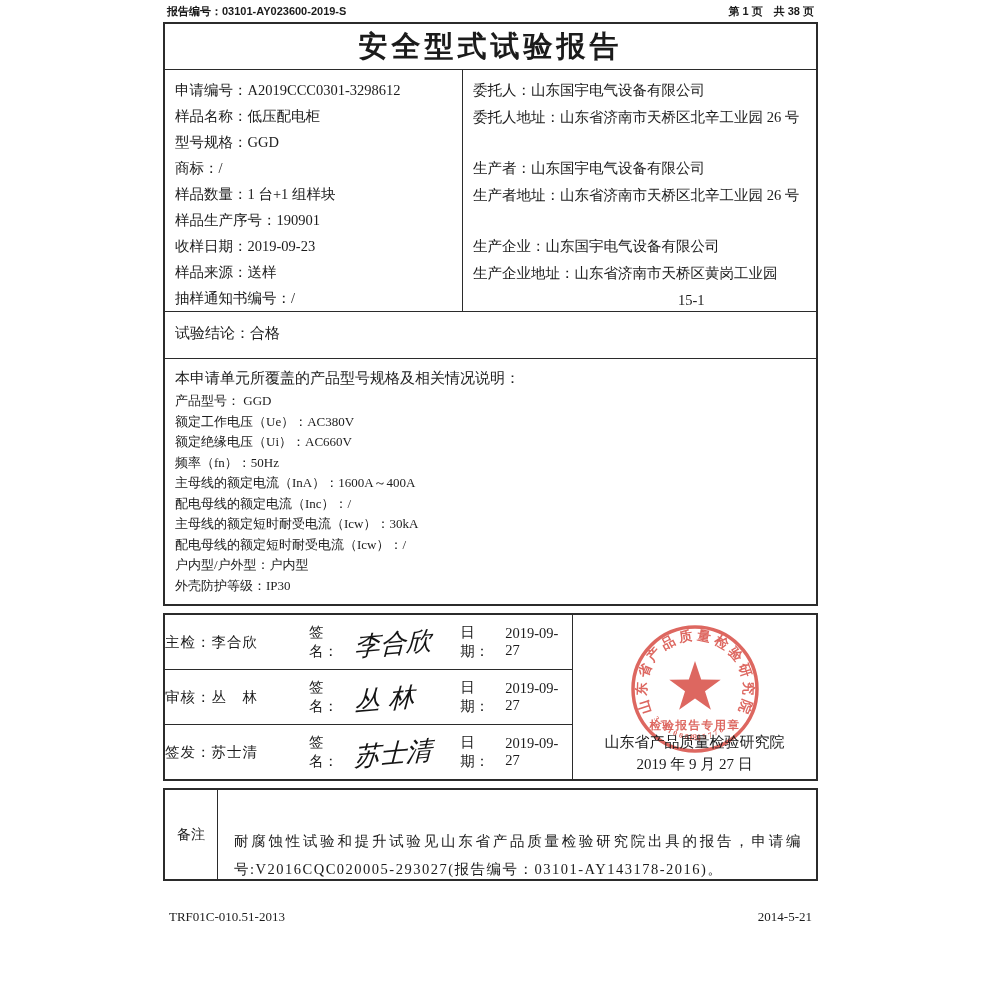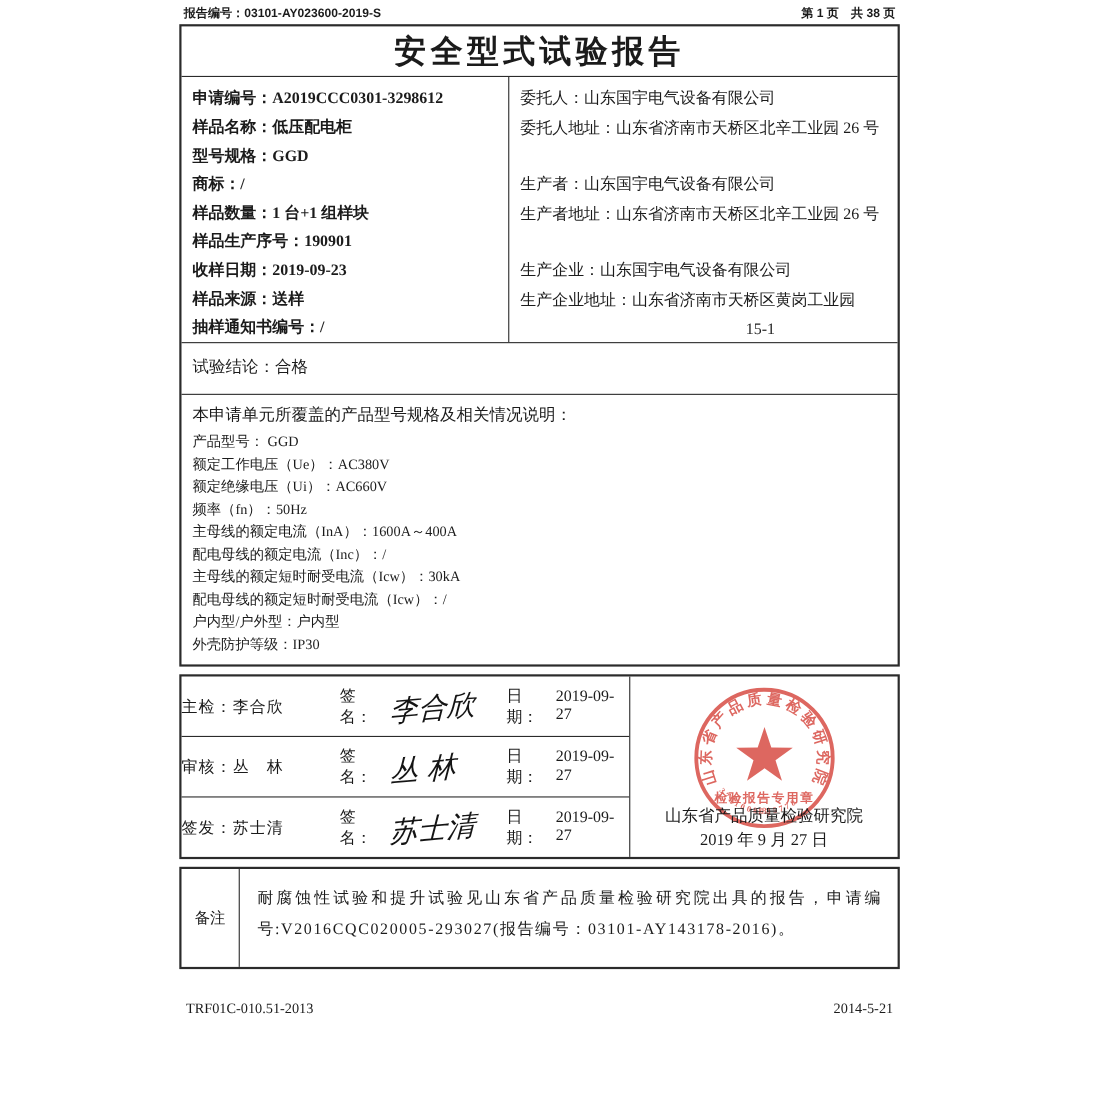--- a/index.html
+++ b/index.html
@@ -13,21 +13,21 @@
   .doc-header{display:flex;justify-content:space-between;align-items:flex-start;
     font-family:"Liberation Sans","DejaVu Sans",sans-serif;
     font-weight:bold;font-size:11px;padding:0 4px 3px 4px;}
   
   .t1{border:2px solid #2b2b2b;box-sizing:border-box;}
   .cell{box-sizing:border-box;}
   .title-box{height:46px;border-bottom:1px solid #2b2b2b;display:flex;align-items:center;justify-content:center;
     font-size:29px;font-weight:bold;letter-spacing:4px;}
   .info-row{height:242px;border-bottom:1px solid #2b2b2b;display:flex;}
   .info-left{width:287px;border-right:1px solid #2b2b2b;padding:7px 0 0 10px;font-size:14.5px;}
-  .info-left div{line-height:26px;font-weight:bold;}
+  .info-left div{line-height:26px;}
   .info-right{flex:1;padding:7px 0 0 10px;font-size:14.5px;}
   .info-right .grp{margin-bottom:24px;}
   .info-right .grp div{line-height:27px;}
   .addr2{padding-left:205px;}
   .standards-box{height:68px;border-bottom:1px solid #2b2b2b;padding:7px 12px 0 10px;
     font-size:15px;line-height:27px;}
   .conclusion-box{height:47px;border-bottom:1px solid #2b2b2b;padding:12px 0 11px 10px;font-size:15px;}
   .specs-box{padding:6px 12px 8px 10px;}
   .specs-heading{font-size:15px;line-height:26px;}
   .specs-line{font-size:13px;line-height:20.5px;}
@@ -42,21 +42,21 @@
     font-family:"DejaVu Serif","Liberation Serif",serif;transform:rotate(-5deg) skewX(-6deg);
     white-space:nowrap;color:#141414;}
   .stamp-cell{flex:1;position:relative;}
   .seal-svg{position:absolute;left:50%;top:0;transform:translateX(-50%);opacity:0.88;}
   .stamp-text{position:absolute;left:0;right:0;bottom:4px;text-align:center;font-size:15px;line-height:22px;}
   
   .t3{border:2px solid #2b2b2b;box-sizing:border-box;margin-top:7px;height:93px;display:flex;}
   .remark-label{width:52px;border-right:1px solid #2b2b2b;display:flex;align-items:center;justify-content:center;
     font-size:14px;}
   .remark-body{flex:1;padding:13px 14px 0 16px;font-size:14.5px;line-height:28px;
-    text-align:justify;letter-spacing:1.5px;}
+    text-align:justify;letter-spacing:1.5px;margin-top:24px;}
   
   .doc-footer{display:flex;justify-content:space-between;margin-top:28px;padding:0 6px;
     font-size:13px;font-family:"Liberation Serif","DejaVu Serif",serif;}
   .seal-text{font-family:"Liberation Serif","DejaVu Serif",serif;font-weight:bold;}
 </style>
 </head>
 <body>
 
 <div class="page">
 

